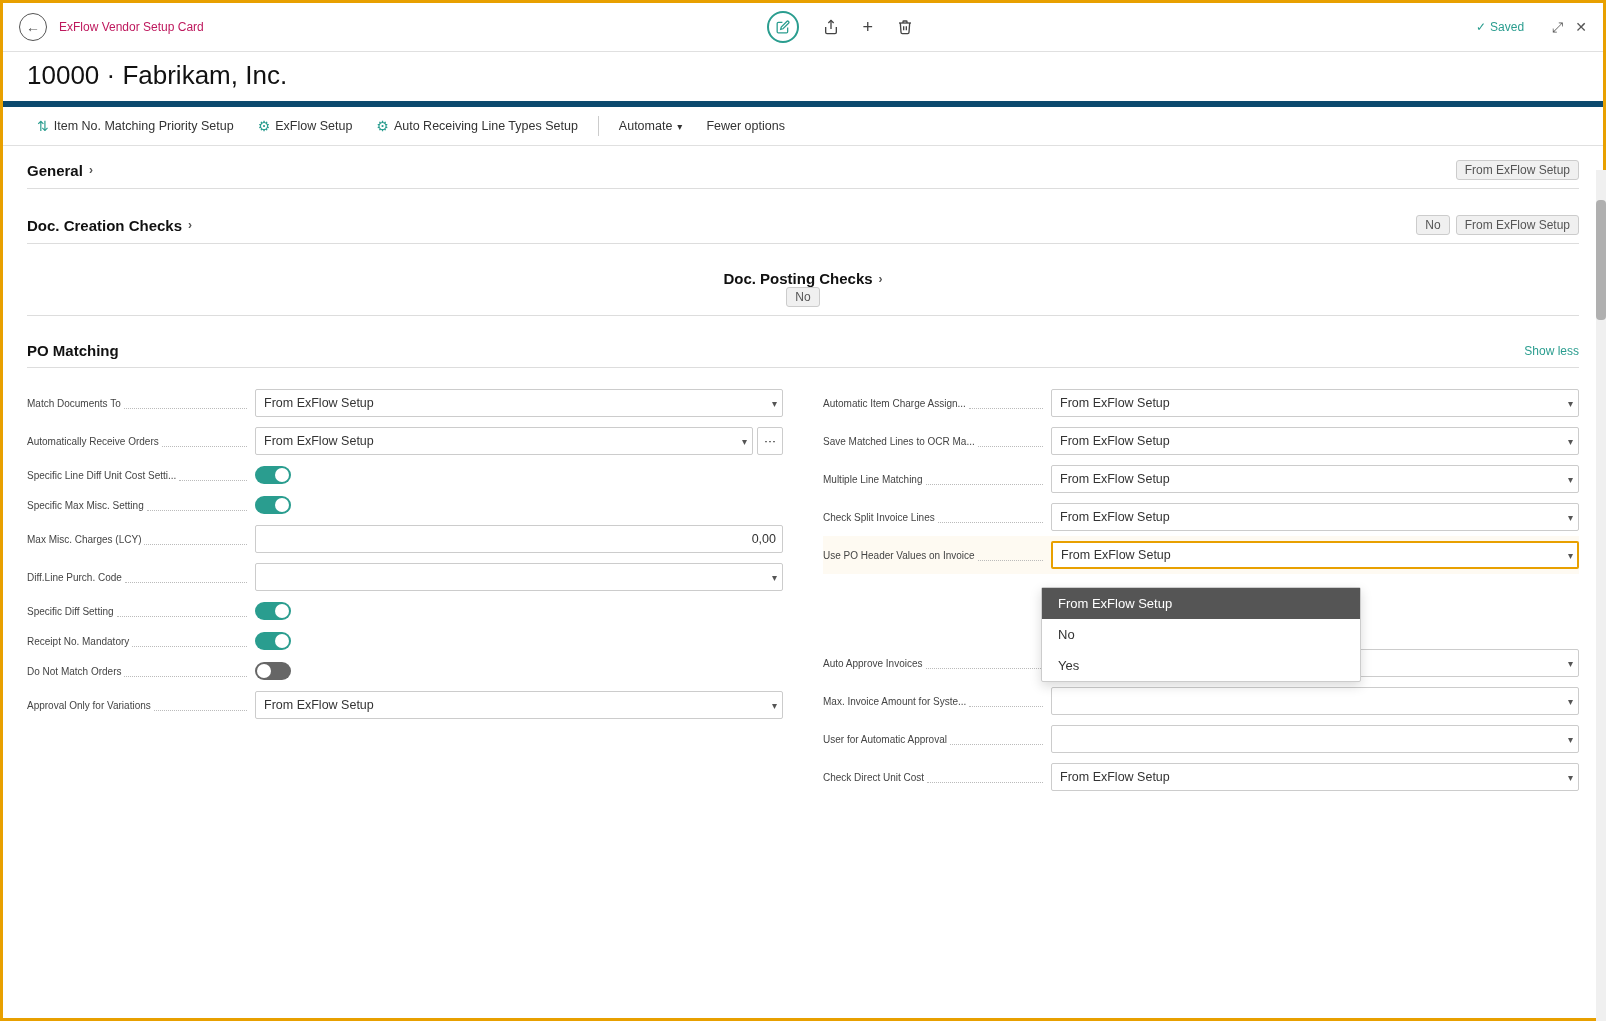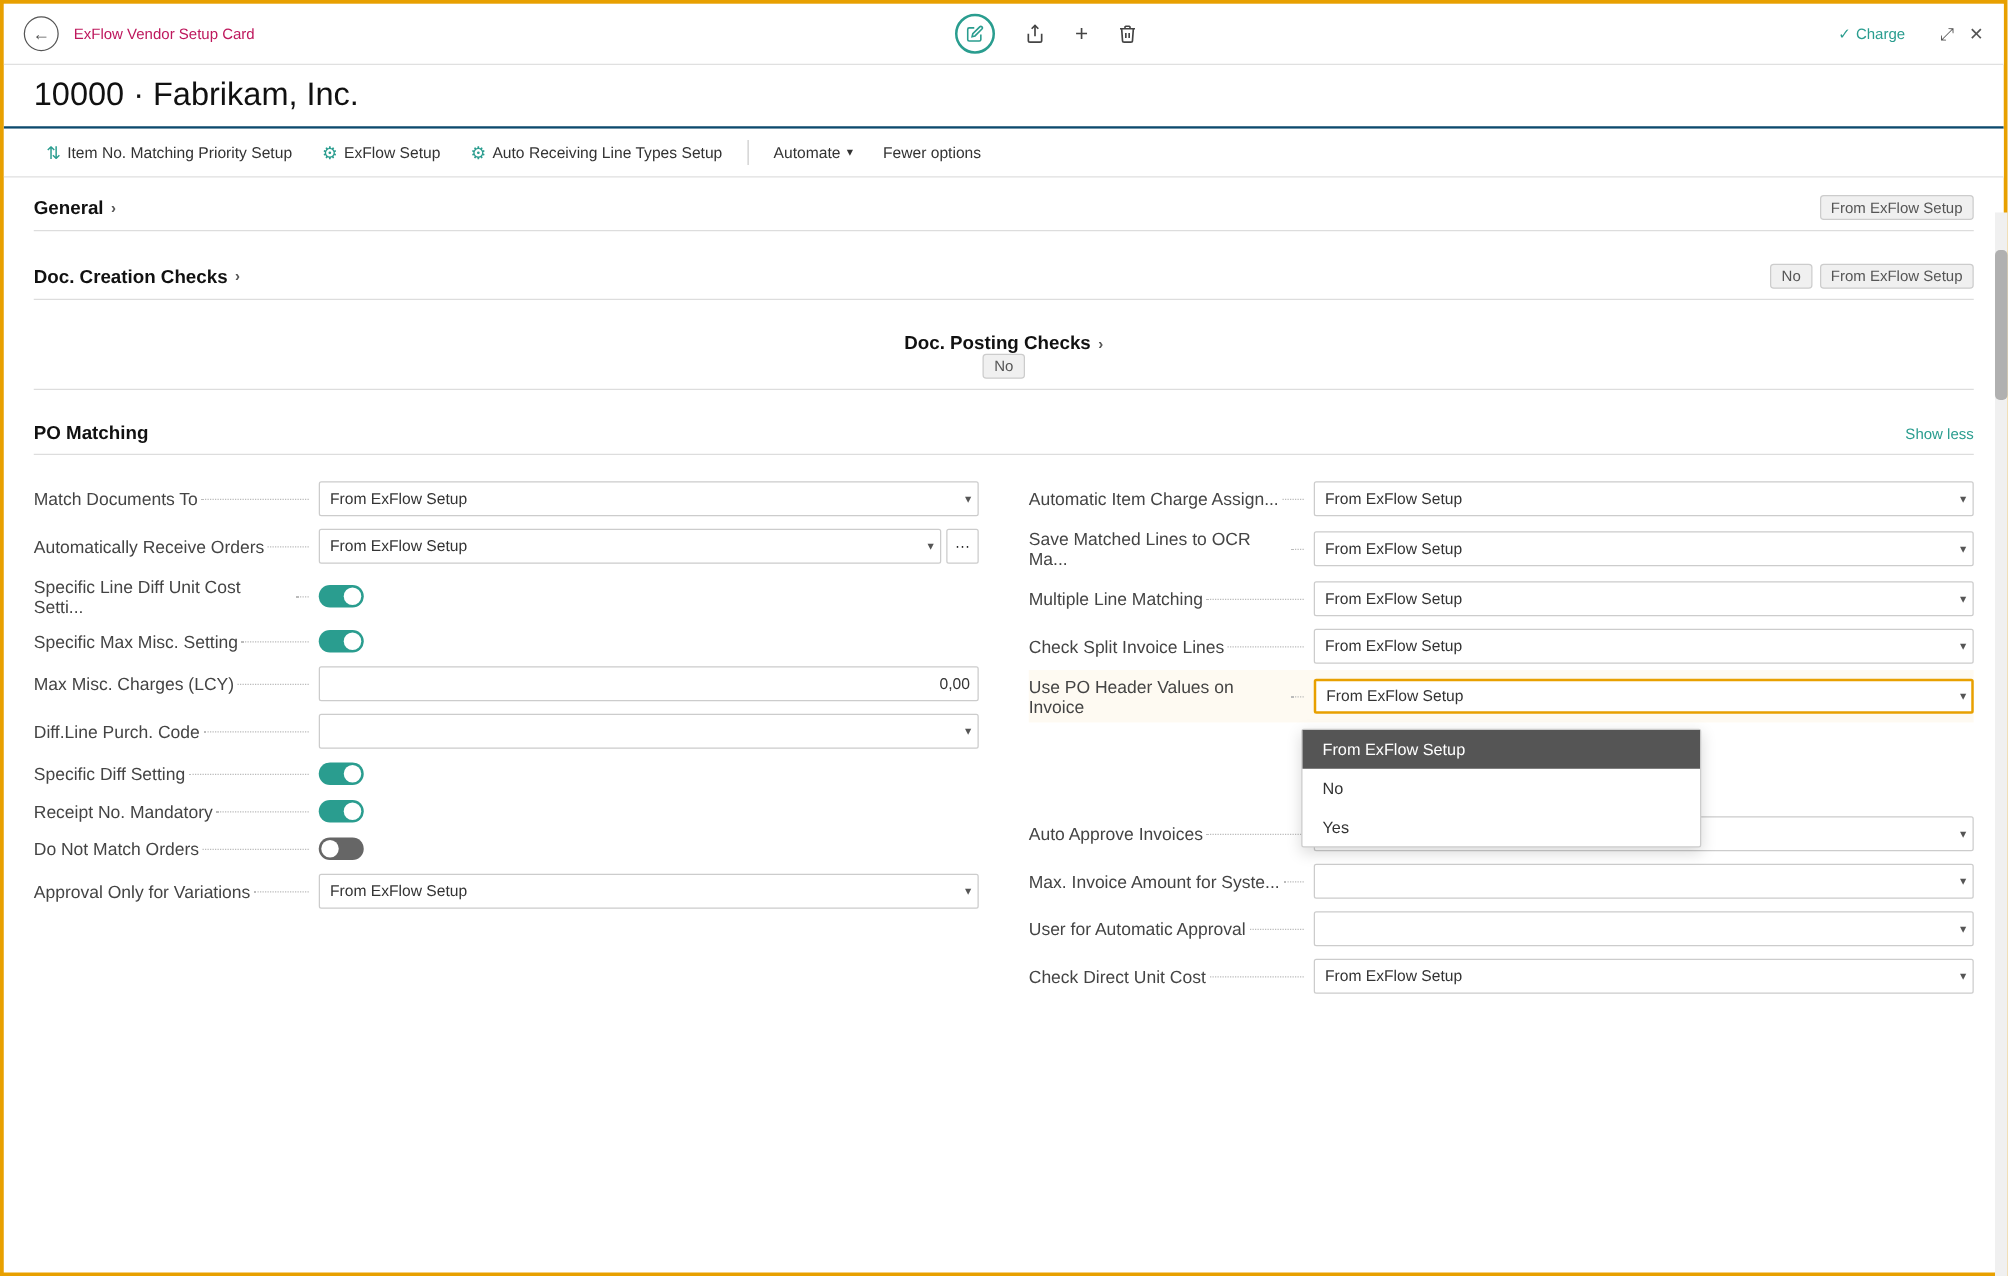--- a/index.html
+++ b/index.html
@@ -56,21 +56,21 @@
       display: flex; align-items: center; gap: 4px;
     }
     .window-controls {
       display: flex; gap: 12px; align-items: center; margin-left: 16px;
       color: #555;
     }
 
     
     .page-title-area {
       padding: 8px 24px 10px;
-      border-bottom: 2px solid #0c4a6e;
+      border-bottom: 6px solid #0c4a6e;
     }
     .page-title {
       font-size: 26px;
       font-weight: 300;
       color: #111;
     }
 
     
     .action-bar {
       display: flex;
@@ -150,22 +150,22 @@
     .form-row {
       display: flex;
       align-items: center;
       padding: 5px 0;
       gap: 8px;
       min-height: 30px;
     }
     .form-label {
       flex: 0 0 220px;
       color: #444;
-      font-size: 14px;
-      display: flex; align-items: center; gap: 3px;
+      font-size: 10px;
+      display: flex; align-items: flex-end; gap: 3px;
     }
     .label-dots {
       flex: 1;
       border-bottom: 1px dotted #bbb;
       height: 1px;
       min-width: 10px;
     }
     .form-control-wrap {
       flex: 1;
       min-width: 0;
@@ -306,21 +306,21 @@
       <svg width="16" height="16" viewBox="0 0 24 24" fill="none" stroke="#444" stroke-width="2">
         <polyline points="3 6 5 6 21 6"></polyline>
         <path d="M19 6l-1 14a2 2 0 0 1-2 2H8a2 2 0 0 1-2-2L5 6"></path>
         <path d="M10 11v6M14 11v6"></path>
         <path d="M9 6V4a1 1 0 0 1 1-1h4a1 1 0 0 1 1 1v2"></path>
       </svg>
     </div>
   </div>
   <div class="saved-label">
     <span>✓</span>
-    <span>Charge</span>
+    <span>Saved</span>
   </div>
   <div class="window-controls">
     <span style="cursor:pointer; font-size:14px;">⤢</span>
     <span style="cursor:pointer; font-size:14px;">✕</span>
   </div>
 </div>
 
 <div class="page-title-area">
   <h1 class="page-title">10000 · Fabrikam, Inc.</h1>
 </div>

